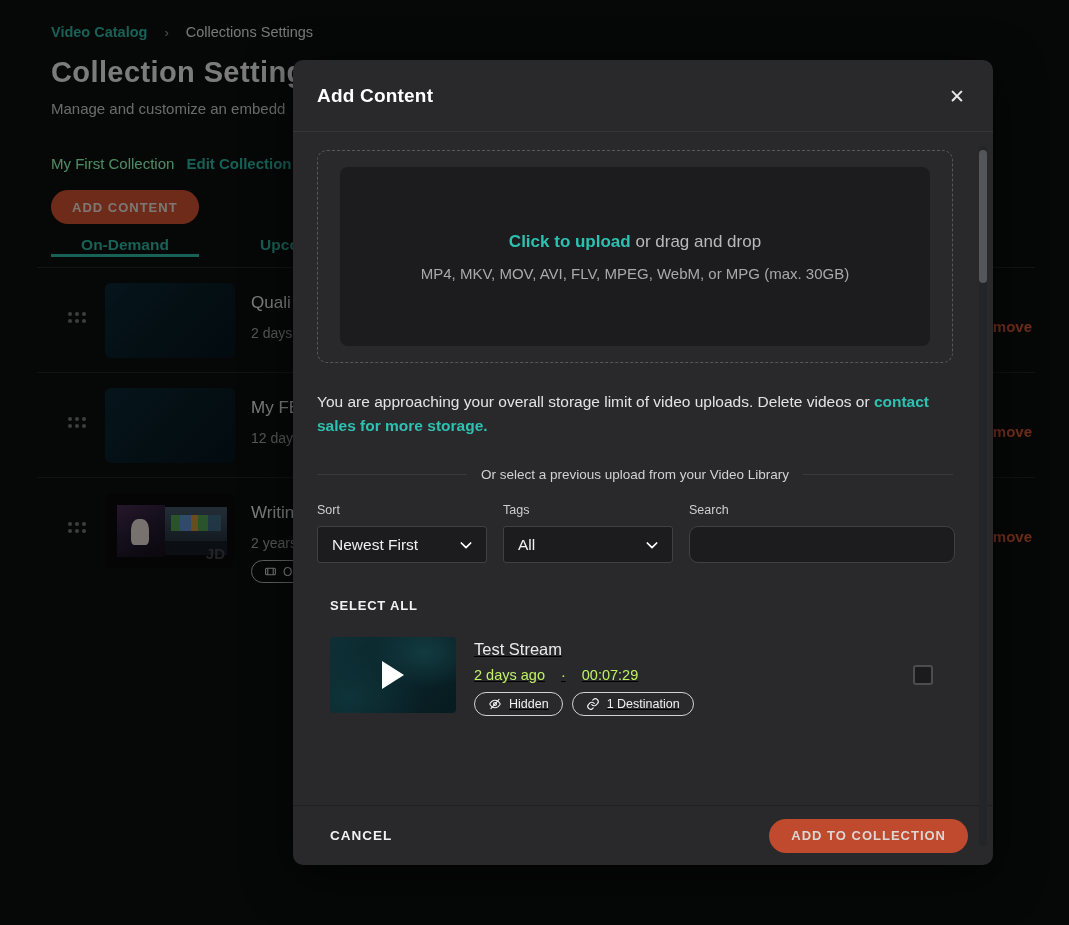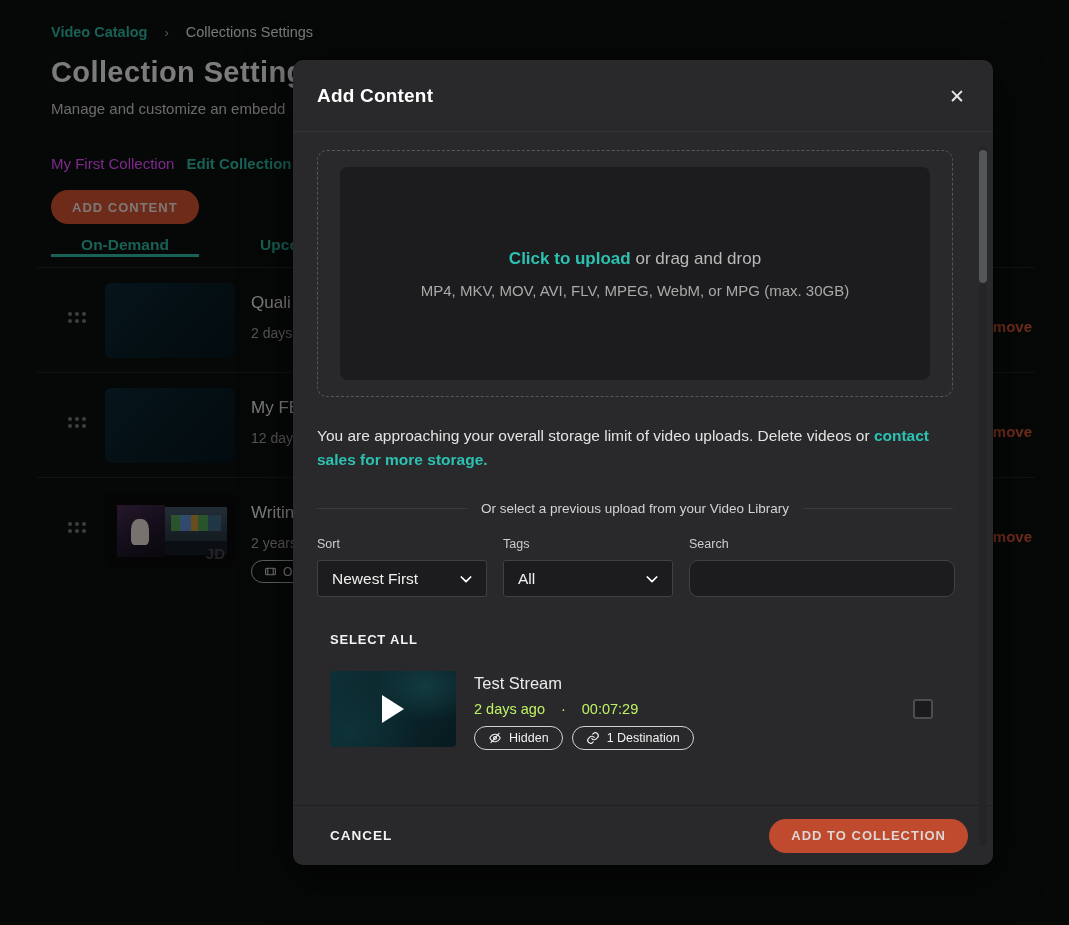--- a/index.html
+++ b/index.html
@@ -9,21 +9,21 @@
 
   
   .page { position:absolute; inset:0; }
   .breadcrumb { position:absolute; left:51px; top:24px; font-size:14.5px; display:flex; gap:17px; align-items:center; }
   .bc-link { color:#2aa794; font-weight:600; }
   .bc-sep { color:#8f8f8f; font-size:13px; }
   .bc-cur { color:#cfcfcf; }
   .page-title { position:absolute; left:51px; top:56px; font-size:29px; font-weight:700; letter-spacing:.4px; color:#d6d6d6; white-space:nowrap; }
   .page-sub { position:absolute; left:51px; top:100px; font-size:15px; color:#b9b9b9; white-space:nowrap; }
   .coll-line { position:absolute; left:51px; top:155px; font-size:15px; white-space:nowrap; }
-  .coll-name { color:#d946ef; }
+  .coll-name { color:#86efac; }
   .coll-edit { color:#2aa794; font-weight:700; margin-left:8px; }
   .add-content-btn { position:absolute; left:51px; top:190px; height:34px; padding:0 21px; border-radius:17px;
       background:#c04b2e; color:#d8cfca; font-size:13px; font-weight:700; letter-spacing:1px;
       display:flex; align-items:center; border:none; }
   .bg-tabs { position:absolute; left:51px; top:233px; display:flex; }
   .bg-tab { font-size:15.5px; font-weight:600; color:#2aa794; padding:3px 0 0; text-align:center; }
   .bg-tab.t1 { width:148px; }
   .bg-tab.t2 { margin-left:24px; width:150px; }
   .bg-tab.active { border-bottom:3px solid #2aa794; }
   .bg-tabline { position:absolute; left:37px; top:267px; width:998px; height:1px; background:#232424; }
@@ -62,21 +62,21 @@
   .m-close { position:absolute; right:24px; top:24px; width:24px; height:24px; font-size:19px; color:#e8e8e8;
       display:flex; align-items:center; justify-content:center; cursor:pointer; background:none; border:none; }
   .m-tabs { position:relative; flex:0 0 61px; display:flex; align-items:center; padding-left:22px; border-bottom:1px solid #323235; }
   .m-tab { font-size:15.5px; font-weight:600; color:#2cc1b0; }
   .m-tab.focus-box { position:relative; border:2px solid #2d7fe0; border-radius:6px; padding:11px 35px 12px; overflow:hidden; }
   .m-tab.focus-box::after { content:""; position:absolute; left:0; right:0; bottom:0; height:3px; background:#2cc1b0; }
   .m-tab.plain { margin-left:22px; padding:0 0 2px; }
   .m-body { position:relative; flex:1 1 auto; padding:18px 40px 0 24px; overflow:hidden; }
 
   .dropzone { border:1px dashed #58585a; border-radius:10px; padding:16px 22px; }
-  .dz-inner { height:213px; background:#1c1c1e; border-radius:8px; display:flex; flex-direction:column; align-items:center; justify-content:center; gap:13px; }
+  .dz-inner { height:179px; background:#1c1c1e; border-radius:8px; display:flex; flex-direction:column; align-items:center; justify-content:center; gap:13px; }
   .dz-line1 { font-size:17px; color:#b9b9b9; }
   .dz-cta { color:#2cc1b0; font-weight:600; }
   .dz-formats { font-size:15px; color:#a9a9a9; }
 
   .storage { margin-top:27px; width:640px; font-size:15.5px; line-height:24px; color:#e3e3e3; }
   .storage a { color:#2cc1b0; font-weight:700; text-decoration:none; }
 
   .divider-row { margin-top:29px; display:flex; align-items:center; gap:14px; }
   .divider-row .line { flex:1; height:1px; background:#3a3a3d; }
   .divider-row .txt { font-size:13.5px; color:#d2d2d2; white-space:nowrap; }
@@ -87,21 +87,21 @@
   .f-select { width:170px; height:37px; background:#1c1c1e; border:1px solid #414144; border-radius:3px;
       display:flex; align-items:center; padding:0 12px 0 14px; cursor:pointer; }
   .f-select .val { font-size:15.5px; color:#f0f0f0; flex:1; }
   .f-select svg { width:16px; height:16px; }
   .filter + .filter { margin-left:16px; }
   .f-search { width:266px; height:37px; background:#1c1c1e; border:1px solid #414144; border-radius:9px; padding:0 12px;
       color:#f0f0f0; font-size:15px; font-family:"Liberation Sans",sans-serif; outline:none; }
 
   .select-all { margin:35px 0 0 13px; font-size:13px; font-weight:700; letter-spacing:.8px; color:#f2f2f2; background:none; border:none; }
 
-  .v-item { position:relative; margin:23px 0 16px 13px; display:flex; }
+  .v-item { position:relative; margin:23px 0 16px 13px; display:flex;text-decoration:underline; }
   .v-thumb { position:relative; width:126px; height:76px; border-radius:4px; flex:0 0 126px; cursor:pointer;
       background:radial-gradient(90px 60px at 75% 20%, #123b40 0%, transparent 60%),
                  radial-gradient(110px 80px at 15% 80%, #0e3338 0%, transparent 65%),
                  linear-gradient(135deg,#0d3036 0%,#092228 60%,#071b20 100%); }
   .v-play { position:absolute; left:50%; top:50%; transform:translate(-50%,-50%);
       width:0; height:0; border-left:22px solid #ffffff; border-top:14px solid transparent; border-bottom:14px solid transparent; }
   .v-info { margin-left:18px; padding-top:3px; }
   .v-title { font-size:16.5px; color:#eaeaea; }
   .v-meta { margin-top:8px; font-size:14.5px; color:#bef264; display:flex; gap:16px; align-items:center; }
   .v-badges { margin-top:9px; display:flex; gap:9px; }

